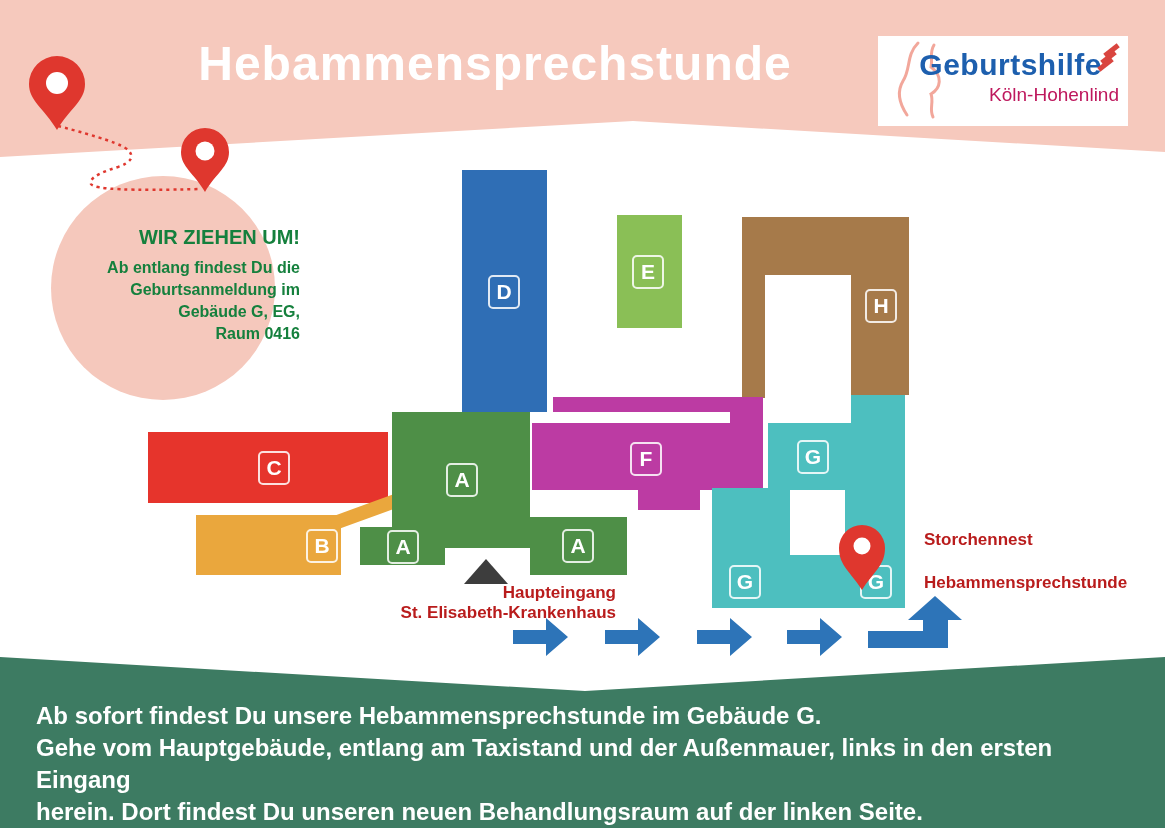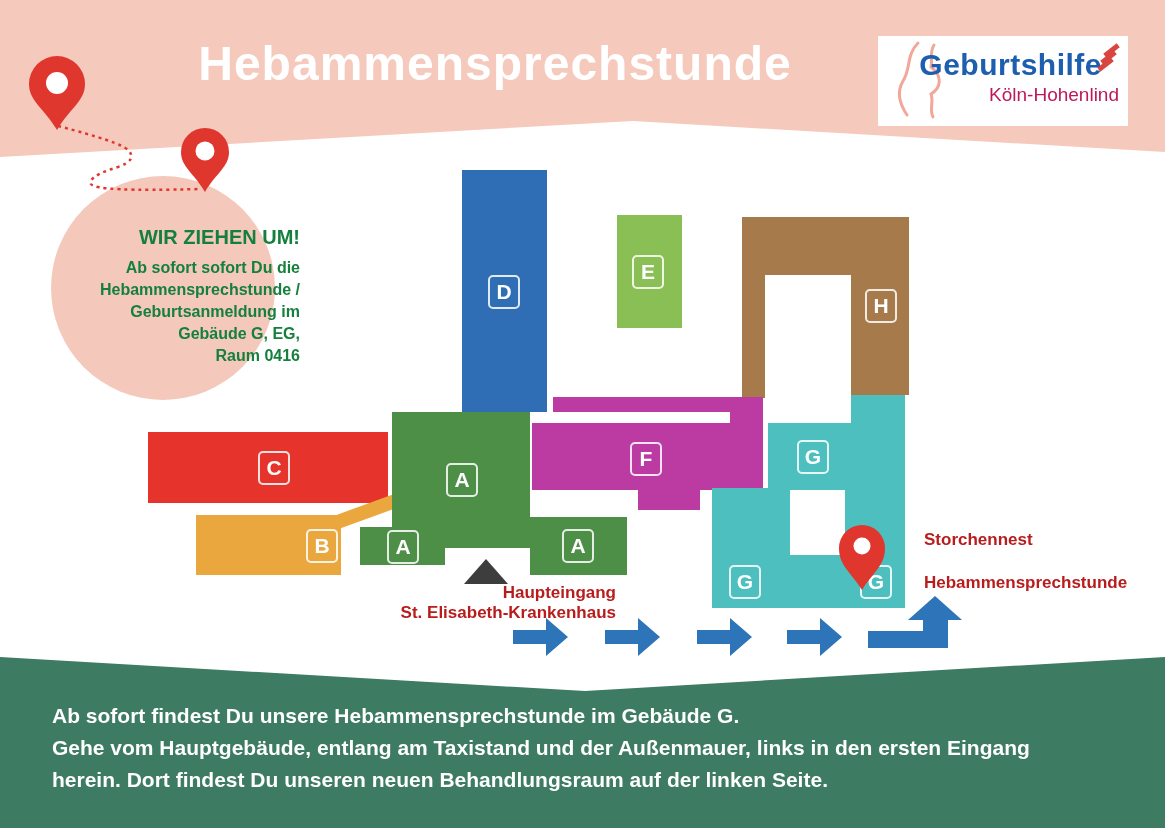--- a/index.html
+++ b/index.html
@@ -35,22 +35,22 @@
   .map-blue{position:absolute;color:#b91c1c;font-weight:700;z-index:6;}
   .entrance-text{left:370px;top:583px;width:246px;text-align:right;font-size:17px;line-height:20px;}
   .dest-1{left:924px;top:530px;font-size:17px;}
   .dest-2{left:924px;top:573px;font-size:17px;}
 
   
   .overlay-svg{position:absolute;left:0;top:0;z-index:7;}
 
   
   .footer-svg{position:absolute;left:0;top:0;z-index:8;}
-  .footer-text{position:absolute;left:52px;top:700px;width:1110px;color:#ffffff;z-index:9;
-    font-size:21px;font-weight:700;line-height:32px;}
+  .footer-text{position:absolute;left:36px;top:700px;width:1110px;color:#ffffff;z-index:9;
+    font-size:24px;font-weight:700;line-height:32px;}
 </style>
 </head>
 <body>
 
 <div class="stage">
 
   <svg class="header-svg" width="1165" height="180">
     <path d="M0,0 H1165 V152 L633,121 L0,157 Z" fill="#f6c9bd"></path>
   </svg>
 
@@ -67,22 +67,21 @@
     <div class="logo-sub">Köln-Hohenlind</div>
     <div>
       <div class="logo-stripe" style="right:8px;top:12px;"></div>
       <div class="logo-stripe" style="right:11px;top:19px;"></div>
       <div class="logo-stripe" style="right:14px;top:26px;"></div>
     </div>
   </div>
 
   <div class="notice-text">
     <div class="l1">WIR ZIEHEN UM!</div>
-    <div class="ln">Ab sofort sofort Du die</div>
-    <div class="ln">Hebammensprechstunde /</div>
+    <div class="ln">Ab entlang findest Du die</div>
     <div class="ln">Geburtsanmeldung im</div>
     <div class="ln">Gebäude G, EG,</div>
     <div class="ln">Raum 0416</div>
   </div>
 
   <div class="b col-d" style="left:462px;top:170px;width:85px;height:242px;"></div>
 
   <div class="b col-e" style="left:617px;top:215px;width:65px;height:113px;"></div>
 
   <div class="b col-h" style="left:742px;top:217px;width:167px;height:58px;"></div>

